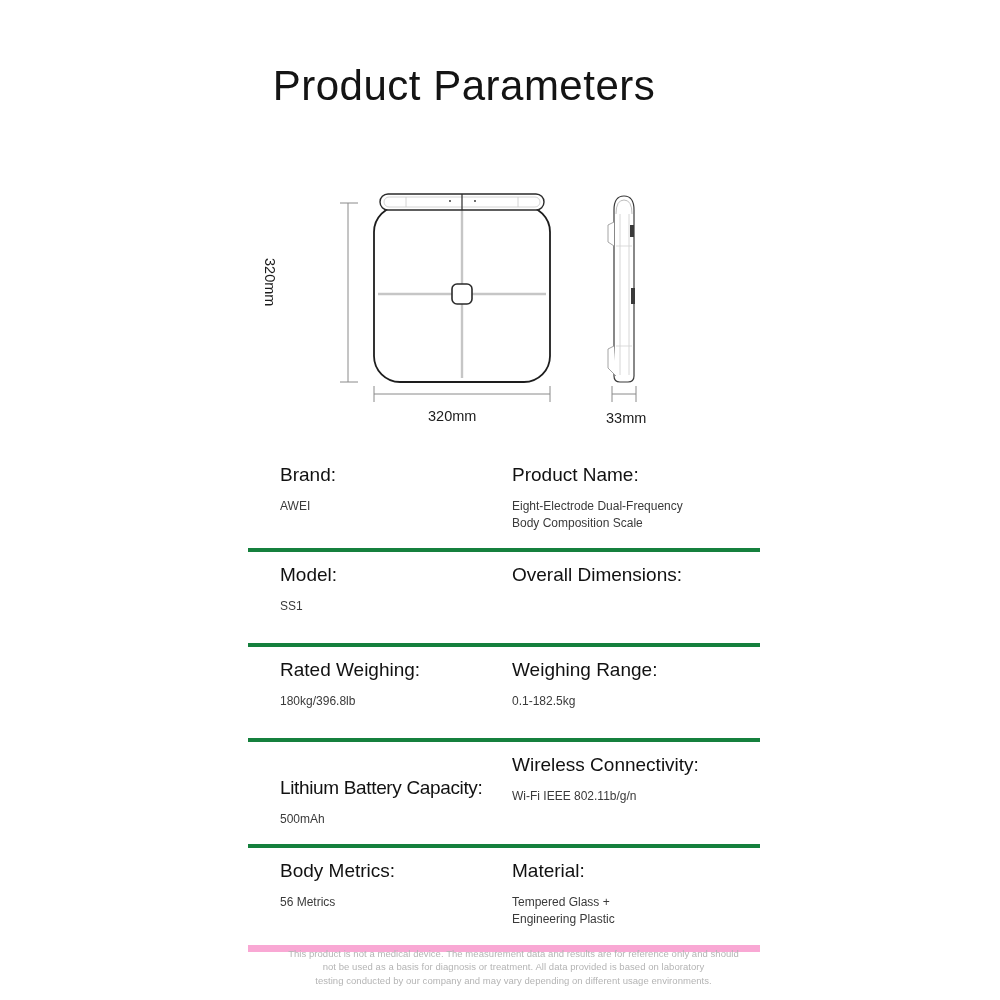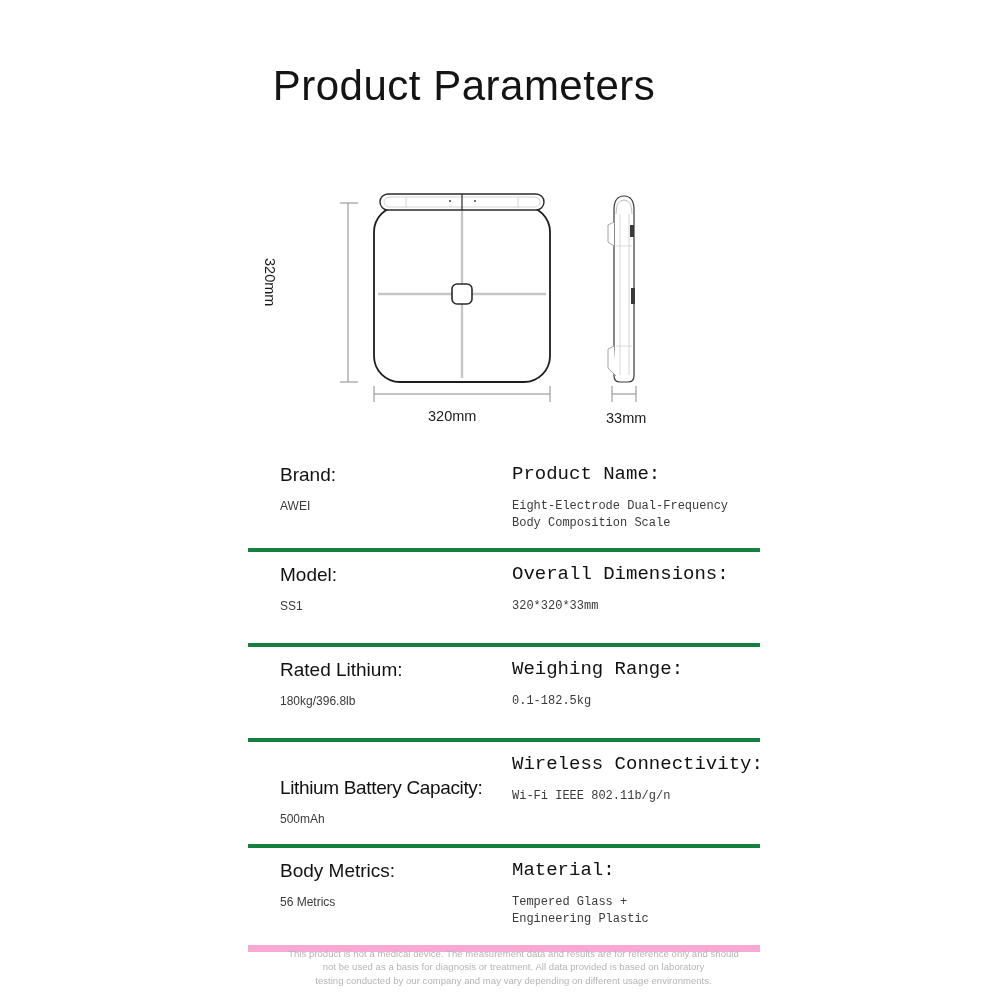--- a/index.html
+++ b/index.html
@@ -70,21 +70,21 @@
     padding: 10px 0 16px 0;
     min-height: 95px;
   }
   .spec-row:last-child { border-bottom: 7px solid #f9a8d4; }
 
   .spec-col {
     display: flex;
     flex-direction: column;
   }
   .spec-col-left  { width: 264px; padding-left: 32px; }
-  .spec-col-right { width: 248px; font-family: Liberation Mono, monospace; }
+  .spec-col-right { width: 248px; }
 
   .spec-label {
     font-size: 19px;
     font-weight: 400;
     color: #111111;
     line-height: 1.35;
     white-space: nowrap;
     margin-bottom: 10px;
   }
   .spec-label-wide { letter-spacing: -0.35px; margin-top: 23px; }
@@ -201,27 +201,26 @@
     </div>
   </div>
 
   <div class="spec-row">
     <div class="spec-col spec-col-left">
       <div class="spec-label">Model:</div>
       <div class="spec-value">SS1</div>
     </div>
     <div class="spec-col spec-col-right">
       <div class="spec-label">Overall Dimensions:</div>
-      <div class="spec-value">320*320*33mm</div>
-    </div>
-  </div>
-
-  <div class="spec-row">
-    <div class="spec-col spec-col-left">
-      <div class="spec-label">Rated Lithium:</div>
+    </div>
+  </div>
+
+  <div class="spec-row">
+    <div class="spec-col spec-col-left">
+      <div class="spec-label">Rated Weighing:</div>
       <div class="spec-value">180kg/396.8lb</div>
     </div>
     <div class="spec-col spec-col-right">
       <div class="spec-label">Weighing Range:</div>
       <div class="spec-value">0.1-182.5kg</div>
     </div>
   </div>
 
   <div class="spec-row">
     <div class="spec-col spec-col-left">

